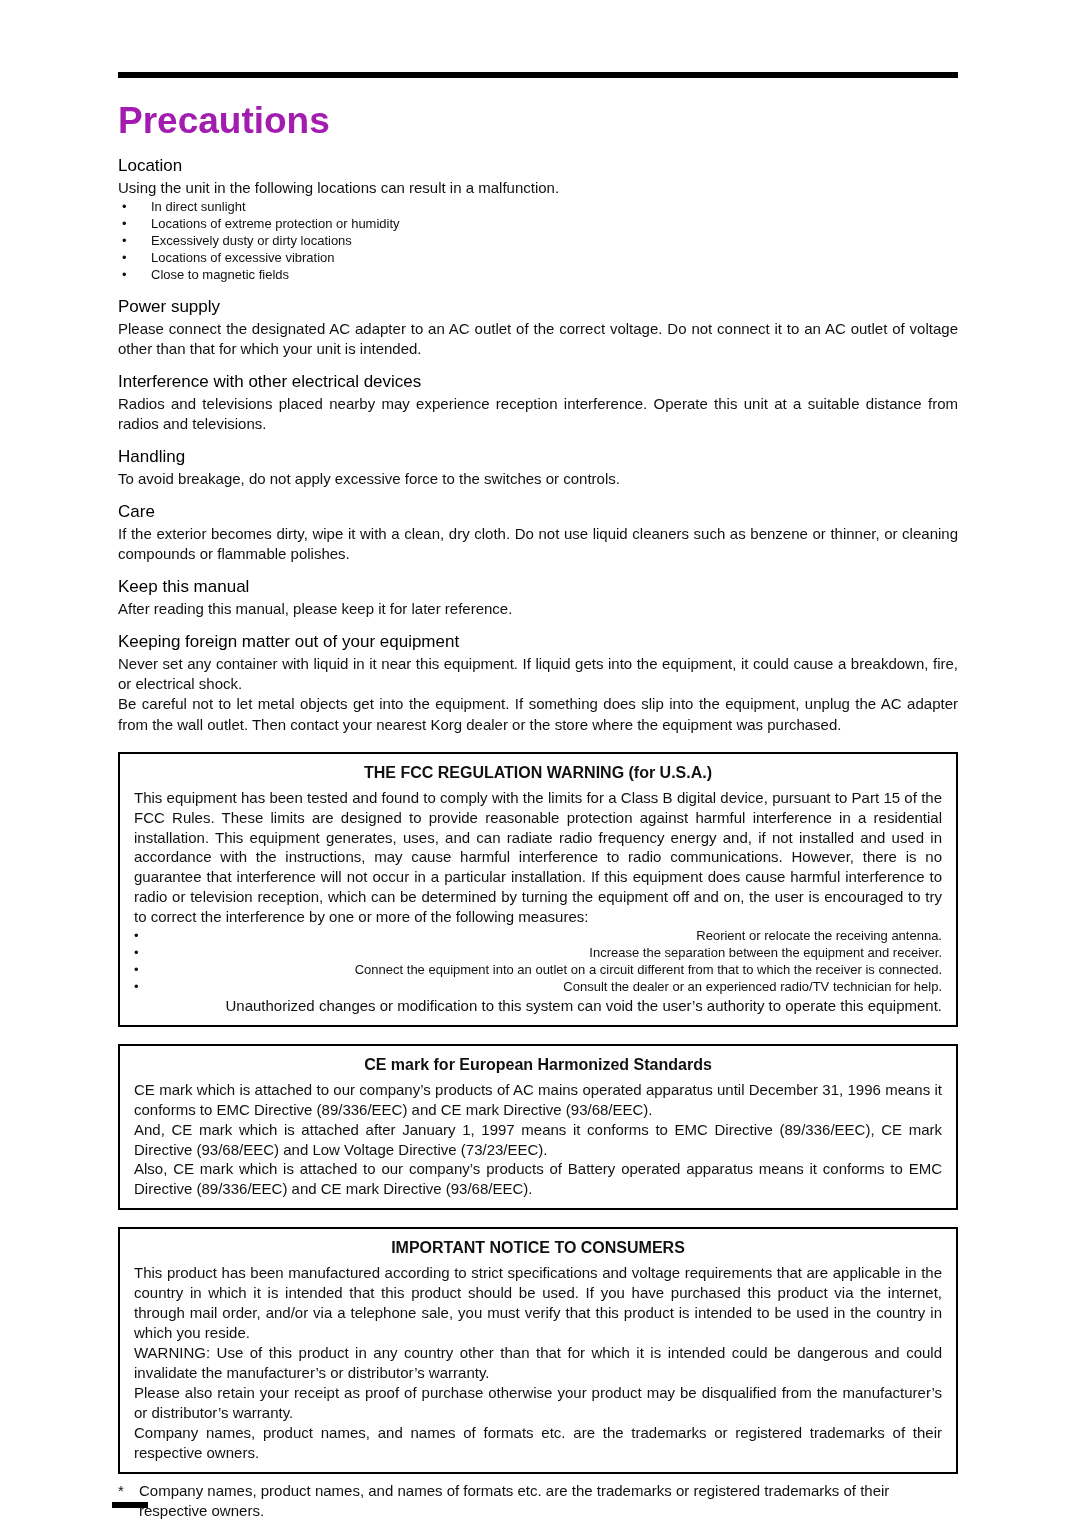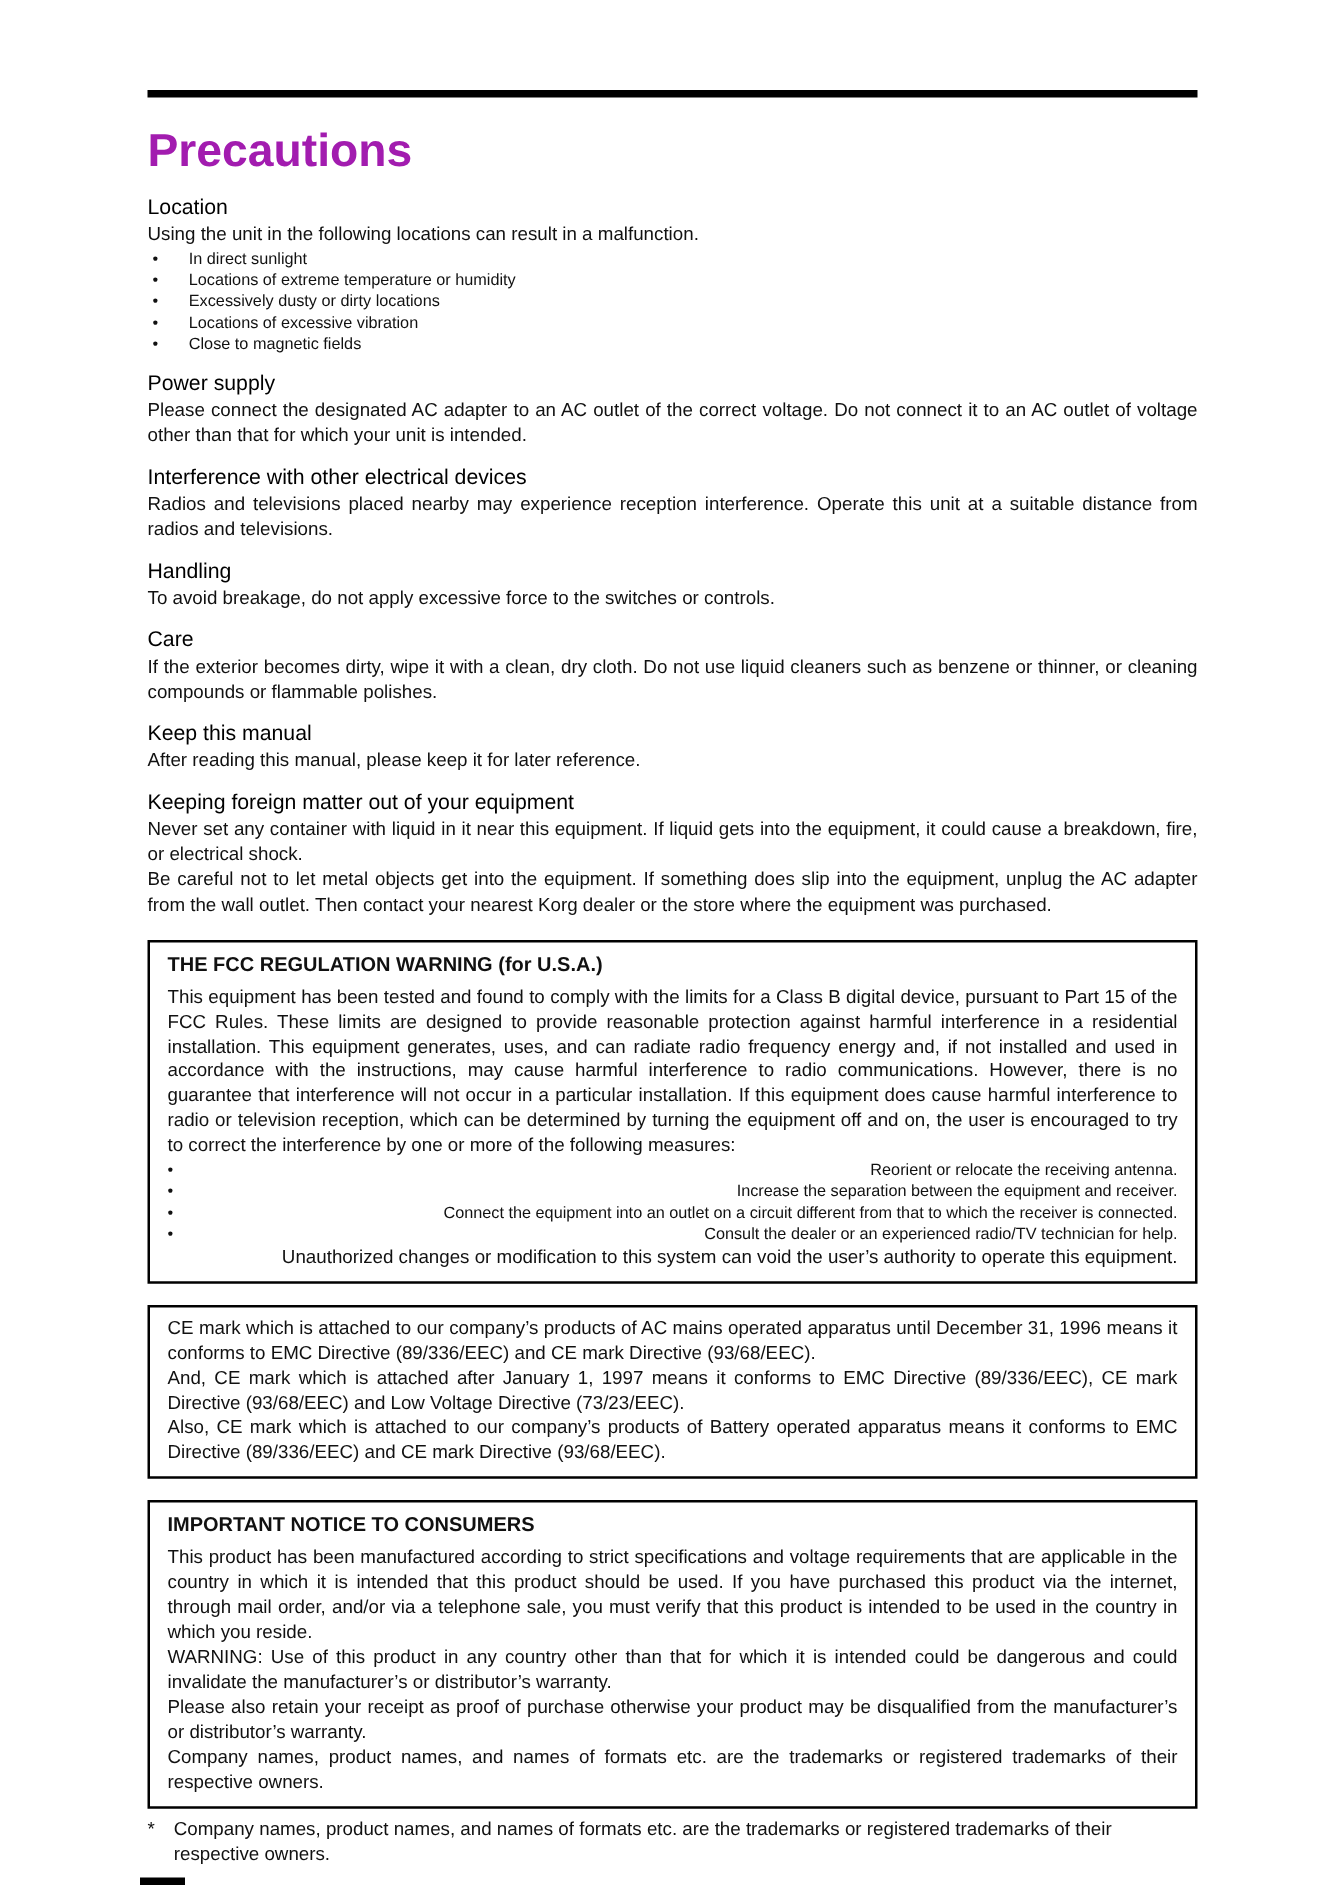--- a/index.html
+++ b/index.html
@@ -14,21 +14,21 @@
   .page { position:absolute; left:118px; top:0; width:840px; }
   .top-rule { margin-top:72px; height:6px; background:#000; }
   h1.title { font-size:37px; font-weight:bold; margin-top:22px; margin-bottom:14px; color:#a21caf; }
   section { margin-top:13px; }
   h2.heading { font-size:17px; font-weight:normal; color:#000; margin-bottom:2px; }
   p.body { font-size:15px; line-height:1.34; text-align:justify; }
   ul.bullets { list-style:none; margin-top:1px; }
   ul.bullets li { font-size:13px; line-height:1.3; position:relative; padding-left:33px; }
   ul.bullets li::before { content:"\2022"; position:absolute; left:4px; }
   .box { border:2px solid #000; padding:7px 14px 9px 14px; margin-top:17px; }
-  .box h3 { text-align:left; font-size:16px; font-weight:bold; margin:3px 0 6px 0; }
+  .box h3 { text-align:center; font-size:16px; font-weight:bold; margin:3px 0 6px 0; }
   .box p { font-size:15px; line-height:1.33; text-align:justify; }
   .box ul.bullets li { padding-left:15px;text-align:right; }
   .box ul.bullets li::before { left:0; }
   .box .indent { padding-left:21px; text-align:right; }
   .footnote { display:flex; margin-top:7px; font-size:15px; line-height:1.33; }
   .footnote .marker { width:21px; flex:0 0 21px; }
   .footnote .fn-text { flex:1; }
   .corner-mark { position:absolute; left:112px; top:1502px; width:36px; height:6px; background:#000; }
 </style>
 </head>
@@ -38,21 +38,21 @@
 
   <div class="top-rule"></div>
 
   <h1 class="title">Precautions</h1>
 
   <section>
     <h2 class="heading">Location</h2>
     <p class="body">Using the unit in the following locations can result in a malfunction.</p>
     <ul class="bullets">
       <li>In direct sunlight</li>
-      <li>Locations of extreme temperature or humidity</li>
+      <li>Locations of extreme protection or humidity</li>
       <li>Excessively dusty or dirty locations</li>
       <li>Locations of excessive vibration</li>
       <li>Close to magnetic fields</li>
     </ul>
   </section>
 
   <section>
     <h2 class="heading">Power supply</h2>
     <p class="body">Please connect the designated AC adapter to an AC outlet of the correct voltage. Do not connect it to an AC outlet of voltage other than that for which your unit is intended.</p>
   </section>
@@ -89,20 +89,21 @@
     <ul class="bullets">
       <li>Reorient or relocate the receiving antenna.</li>
       <li>Increase the separation between the equipment and receiver.</li>
       <li>Connect the equipment into an outlet on a circuit different from that to which the receiver is connected.</li>
       <li>Consult the dealer or an experienced radio/TV technician for help.</li>
     </ul>
     <p class="indent">Unauthorized changes or modification to this system can void the user’s authority to operate this equipment.</p>
   </div>
 
   <div class="box">
+    <h3>CE mark for European Harmonized Standards</h3>
     <p>CE mark which is attached to our company’s products of AC mains operated apparatus until December 31, 1996 means it conforms to EMC Directive (89/336/EEC) and CE mark Directive (93/68/EEC).</p>
     <p>And, CE mark which is attached after January 1, 1997 means it conforms to EMC Directive (89/336/EEC), CE mark Directive (93/68/EEC) and Low Voltage Directive (73/23/EEC).</p>
     <p>Also, CE mark which is attached to our company’s products of Battery operated apparatus means it conforms to EMC Directive (89/336/EEC) and CE mark Directive (93/68/EEC).</p>
   </div>
 
   <div class="box">
     <h3>IMPORTANT NOTICE TO CONSUMERS</h3>
     <p>This product has been manufactured according to strict specifications and voltage requirements that are applicable in the country in which it is intended that this product should be used. If you have purchased this product via the internet, through mail order, and/or via a telephone sale, you must verify that this product is intended to be used in the country in which you reside.</p>
     <p>WARNING: Use of this product in any country other than that for which it is intended could be dangerous and could invalidate the manufacturer’s or distributor’s warranty.</p>
     <p>Please also retain your receipt as proof of purchase otherwise your product may be disqualified from the manufacturer’s or distributor’s warranty.</p>

